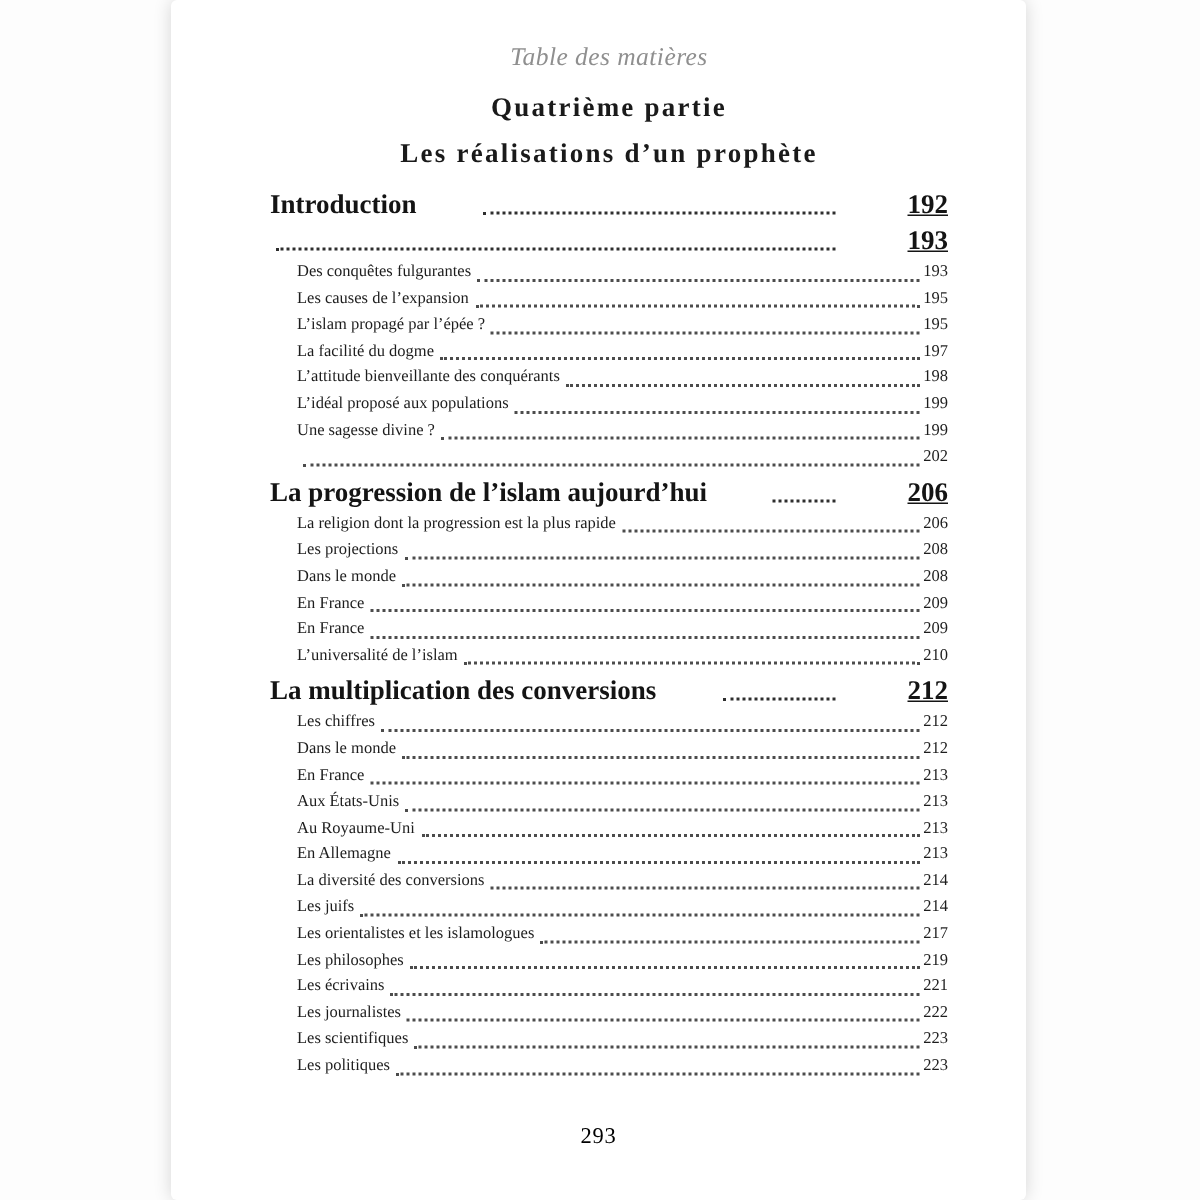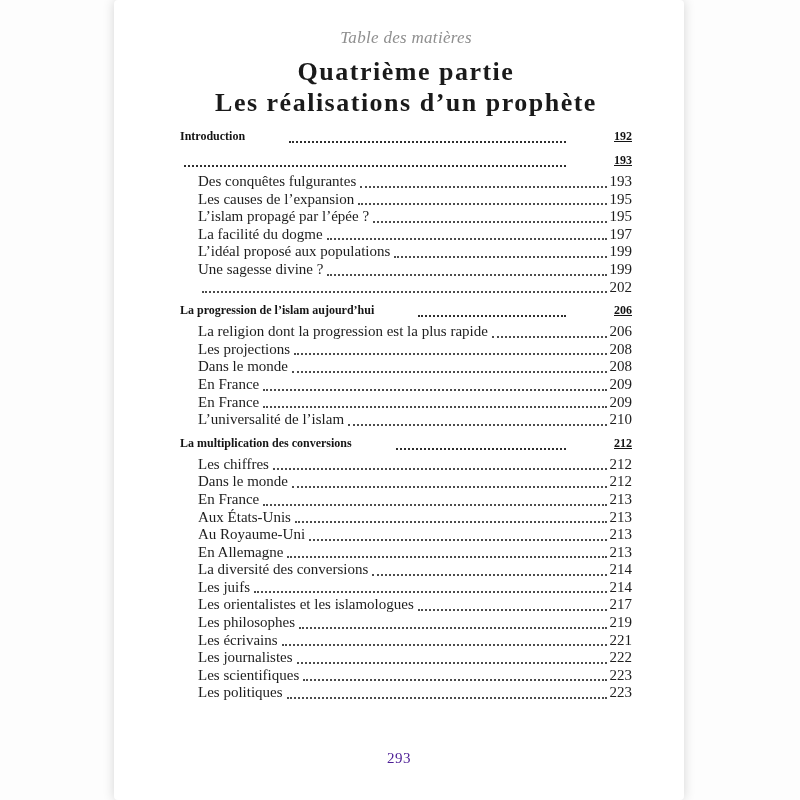--- a/index.html
+++ b/index.html
@@ -34,45 +34,45 @@
     font-style: italic;
     font-size: 17px;
     color: #8f8f8f;
     letter-spacing: 0.3px;
   }
   .part-title {
     margin: 8px 0 0 0;
     text-align: center;
     font-weight: bold;
     color: #1a1a1a;
-    font-size: 26px;
+    font-size: 18px;
     line-height: 31px;
     letter-spacing: 1.5px;
   }
   .part-title .title-line { display: block; }
   .toc {
     margin-top: 9px;
     color: #1d1d1d;
   }
   .toc-row {
     display: flex;
     align-items: flex-end;
     white-space: nowrap;
   }
   .toc-row.level-1 {
     font-weight: bold;
-    font-size: 12px;
+    font-size: 18px;
     line-height: 19px;
     margin-top: 5px;
     margin-bottom: 3px;
     color: #141414;
     gap: 40px;
   }
   .toc-row.level-2 {
-    font-size: 15px;
+    font-size: 11px;
     line-height: 17.6px;
     padding-left: 18px;
   }
   .leader {
     flex: 1;
     min-width: 12px;
     margin: 0 2px 3px 4px;
     border-bottom: 2px dotted #4c4c4c;
   }
   .level-1 .leader {
@@ -81,21 +81,21 @@
   }
   .level-1 .toc-page { padding-left: 6px; text-decoration: underline; }
   .level-2 .toc-page { padding-left: 1px; }
   .folio {
     position: absolute;
     left: 0;
     right: 0;
     bottom: 33px;
     text-align: center;
     font-size: 15px;
-    color: #4c1d95;
+    color: #000000;
     letter-spacing: 0.5px;
   }
 </style>
 </head>
 <body>
 
 <div class="stage">
   <div class="page">
 
     <div class="running-header">Table des matières</div>
@@ -129,20 +129,25 @@
     <span class="toc-label">L’islam propagé par l’épée ?</span>
     <span class="leader"></span>
     <span class="toc-page">195</span>
   </div>
         <div class="toc-row level-2">
     <span class="toc-label">La facilité du dogme</span>
     <span class="leader"></span>
     <span class="toc-page">197</span>
   </div>
         <div class="toc-row level-2">
+    <span class="toc-label">L’attitude bienveillante des conquérants</span>
+    <span class="leader"></span>
+    <span class="toc-page">198</span>
+  </div>
+        <div class="toc-row level-2">
     <span class="toc-label">L’idéal proposé aux populations</span>
     <span class="leader"></span>
     <span class="toc-page">199</span>
   </div>
         <div class="toc-row level-2">
     <span class="toc-label">Une sagesse divine ?</span>
     <span class="leader"></span>
     <span class="toc-page">199</span>
   </div>
         <div class="toc-row level-2">

